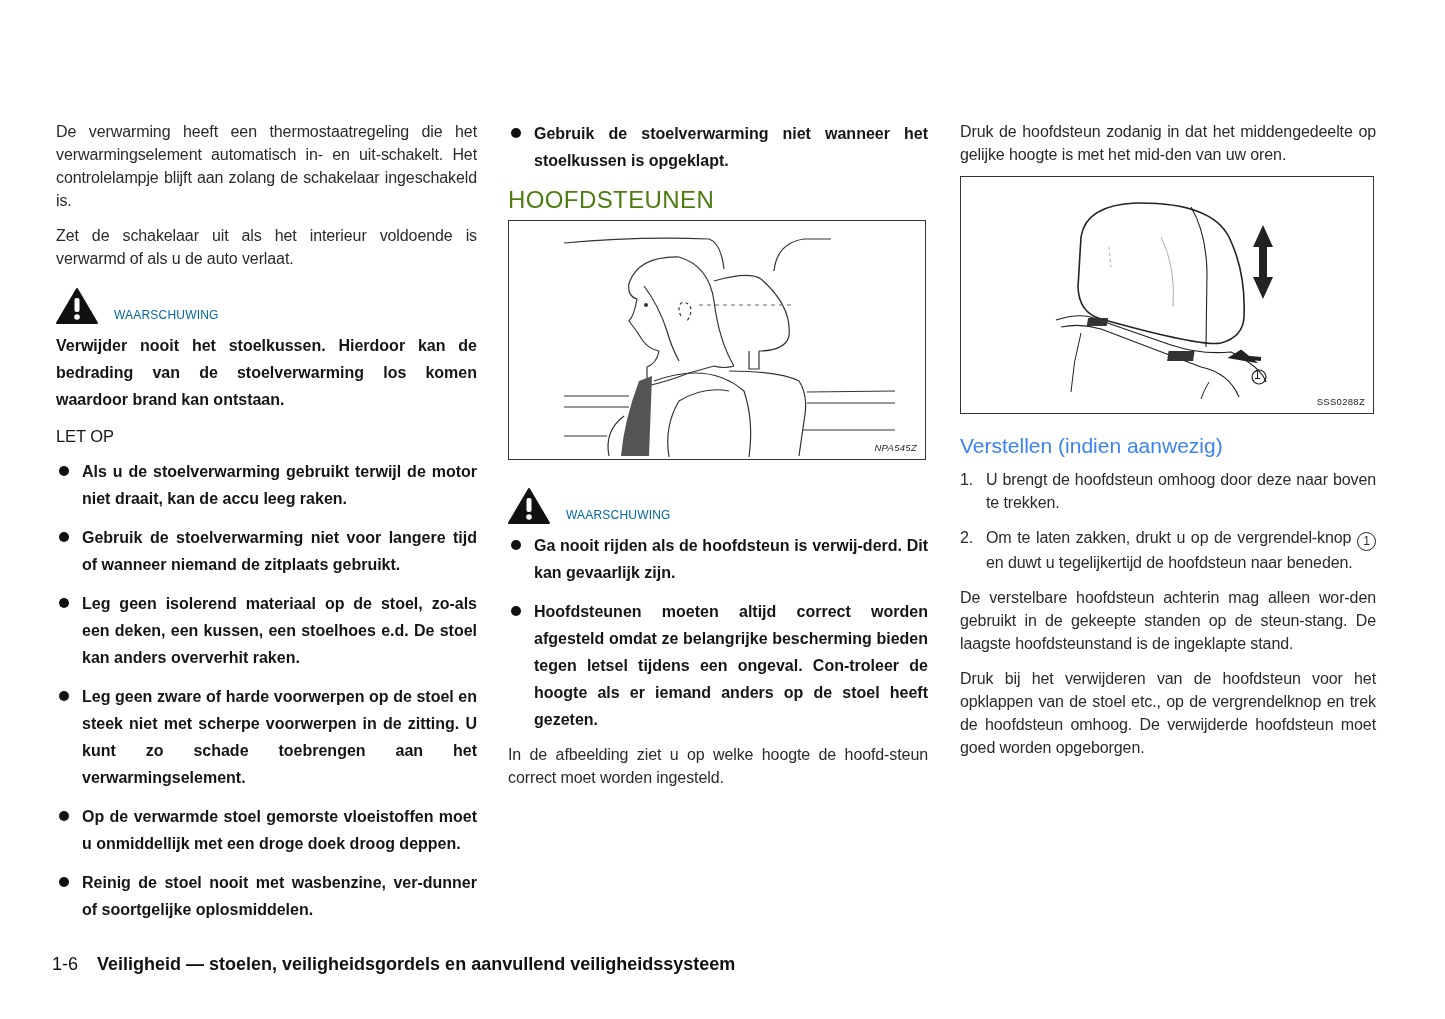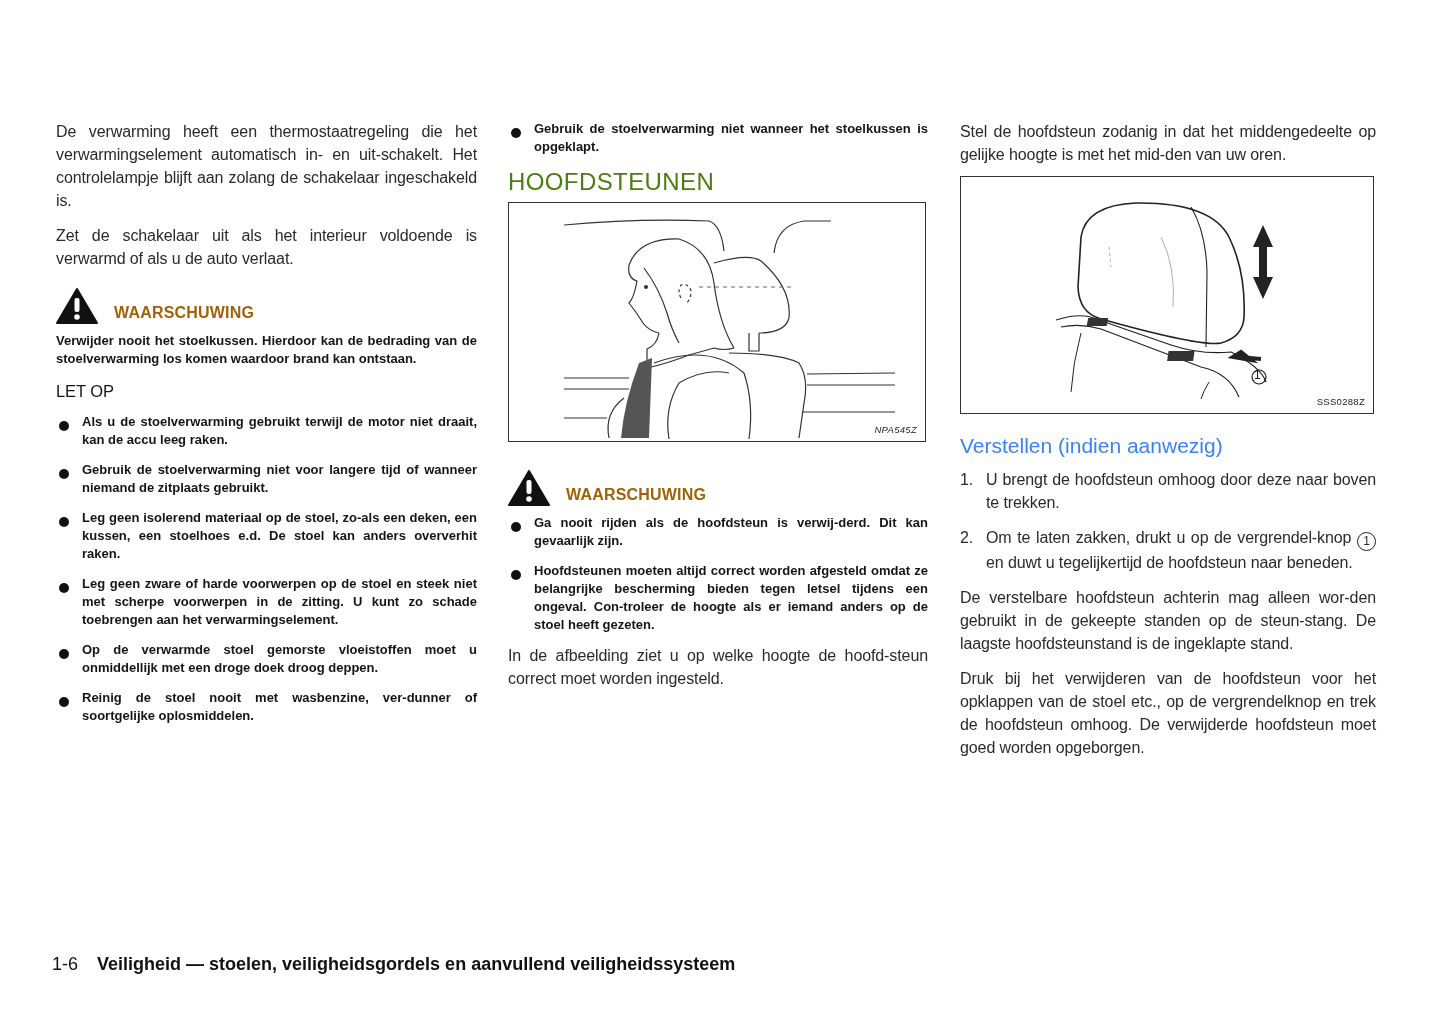--- a/index.html
+++ b/index.html
@@ -3,25 +3,25 @@
 <meta charset="utf-8">
 <style>
   html, body { margin: 0; padding: 0; background: #ffffff; }
   body { width: 1445px; height: 1019px; position: relative; overflow: hidden; color: #1a1a1a; font-family: "Liberation Sans", sans-serif; }
   .col { position: absolute; top: 120px; }
   .col1 { left: 56px; width: 421px; }
   .col2 { left: 508px; width: 420px; }
   .col3 { left: 960px; width: 416px; }
   p { margin: 0; }
   .light { font-size: 16px; line-height: 23px; color: #2a2a2a; text-align: justify; font-weight: normal; letter-spacing: -0.1px; }
-  .bold { font-size: 13px; line-height: 18px; color: #151515; text-align: justify; font-weight: bold; }
+  .bold { font-size: 16px; line-height: 27px; color: #151515; text-align: justify; font-weight: bold; }
   .gap { margin-top: 12px; }
   .warn { display: flex; align-items: flex-end; gap: 16px; margin-top: 18px; margin-bottom: 8px; }
   .warn-icon { width: 42px; height: 36px; display: block; }
-  .warn-label { font-size: 16px; font-weight: bold; color: #a16207; letter-spacing: 0.2px; padding-bottom: 2px; }
+  .warn-label { font-size: 12px; font-weight: normal; color: #0369a1; letter-spacing: 0.2px; padding-bottom: 2px; }
   ul.bullets { list-style: none; margin: 0; padding: 0; }
   ul.bullets li { position: relative; padding-left: 26px; margin-bottom: 12px; }
   ul.bullets li::before { content: ""; position: absolute; left: 3px; top: 8px; width: 10px; height: 10px; border-radius: 50%; background: #111; }
   .h-section { font-size: 24px; font-weight: normal; letter-spacing: 0.4px; margin: 8px 0 6px 0; color: #4d7c0f; }
   .h-sub { font-size: 21px; font-weight: normal; margin: 20px 0 10px 0; color: #3b82f6; }
   .figure { position: relative; border: 1.5px solid #333; background: #fff; }
   .fig1 { width: 416px; height: 238px; font-style: italic; }
   .fig2 { width: 412px; height: 236px; margin-top: 10px; }
   .fig-code { position: absolute; right: 8px; bottom: 6px; font-size: 9.5px; color: #222; letter-spacing: 0.3px; }
   ol.steps { list-style: none; margin: 0; padding: 0; }
@@ -115,21 +115,21 @@
   </div>
 
   <ul class="bullets bold">
     <li>Ga nooit rijden als de hoofdsteun is verwij-derd. Dit kan gevaarlijk zijn.</li>
     <li>Hoofdsteunen moeten altijd correct worden afgesteld omdat ze belangrijke bescherming bieden tegen letsel tijdens een ongeval. Con-troleer de hoogte als er iemand anders op de stoel heeft gezeten.</li>
   </ul>
   <p class="light" style="margin-top:-2px;">In de afbeelding ziet u op welke hoogte de hoofd-steun correct moet worden ingesteld.</p>
 </div>
 
 <div class="col col3">
-  <p class="light">Stel de hoofdsteun zodanig in dat het middengedeelte op gelijke hoogte is met het mid-den van uw oren.</p>
+  <p class="light">Druk de hoofdsteun zodanig in dat het middengedeelte op gelijke hoogte is met het mid-den van uw oren.</p>
 
   <div class="figure fig2">
     <svg width="412" height="236" viewBox="0 0 412 236">
       <g fill="none" stroke="#222" stroke-width="1.6">
 
         <path d="M120 60 Q125 28 175 26 Q250 25 268 60 Q285 95 283 140 Q282 160 260 166 Q240 170 140 142 Q118 136 117 110 Z"></path>
         <path d="M230 30 Q245 55 246 95 L245 170" stroke-width="1.1"></path>
         <path d="M200 60 Q215 90 212 130" stroke="#999" stroke-width="0.8"></path>
         <path d="M148 70 L150 90" stroke="#999" stroke-width="0.8" stroke-dasharray="3,3"></path>
 

